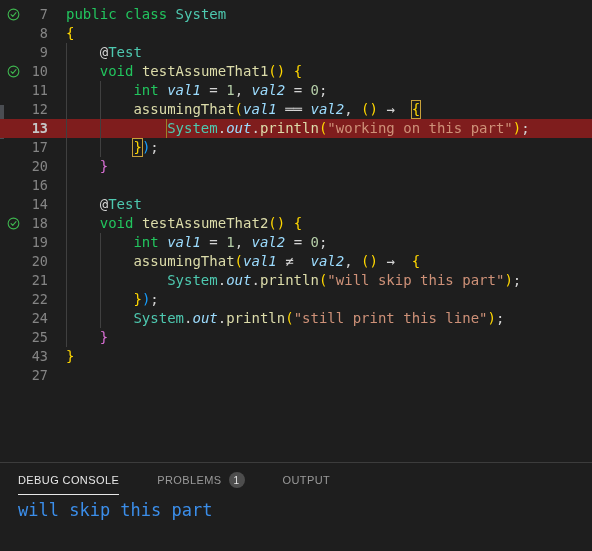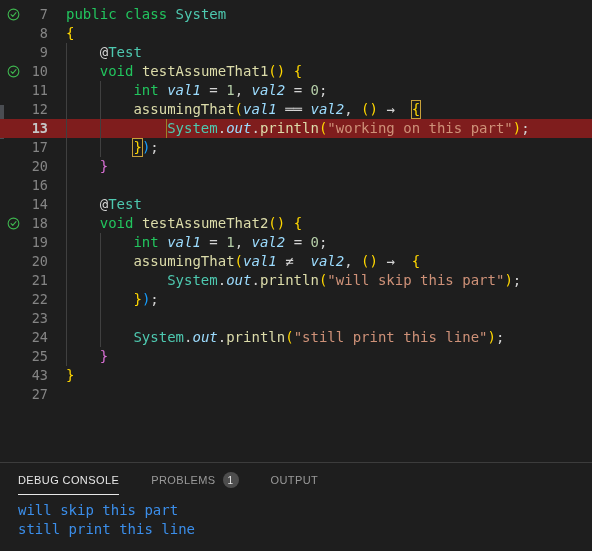--- a/index.html
+++ b/index.html
@@ -76,21 +76,21 @@
   .ann  { color:#d4d4d4; }
   .br-blue { color:#179fff; }
 
   
   #panel {
     position:absolute; left:0; top:462px; width:592px; height:89px;
     background:#1e1e1e; border-top:1px solid #3c3c3c;
   }
   #panel-tabs {
     position:relative; height:34px; padding-left:18px;
-    display:flex; align-items:center; gap:10px;
+    display:flex; align-items:center; gap:16px;
   }
   .ptab {
     position:relative; height:34px; display:flex; align-items:center;
     font-family:"Liberation Sans", sans-serif;
     font-size:11px; letter-spacing:0.4px;
     color:#9a9a9a; margin-right:22px; cursor:pointer;
     text-transform:uppercase;
   }
   .ptab.active { color:#e7e7e7; }
   .ptab.active::after {
@@ -100,21 +100,21 @@
   .pbadge {
     display:inline-flex; align-items:center; justify-content:center;
     min-width:16px; height:16px; border-radius:8px;
     background:#4d4d4d; color:#e7e7e7;
     font-size:10px; margin-left:7px; padding:0 4px;
     font-family:"Liberation Sans", sans-serif;
   }
   #console-body { padding:4px 0 0 18px; }
   .cline {
     font-family:"DejaVu Sans Mono", monospace;
-    font-size:14px; line-height:19px; color:#3b8eea; white-space:pre;
+    font-size:17px; line-height:19px; color:#3b8eea; white-space:pre;
   }
 </style>
 </head>
 <body>
 
 <div id="app">
 
   <div id="editor">
 
     <div id="editor-scrollbar-left">
@@ -141,21 +141,20 @@
         <div class="row"><span class="lnum">16</span><span class="iguide" style="left:66px"></span><span class="codetext"></span></div>
         <div class="row"><span class="lnum">14</span><span class="iguide" style="left:66px"></span><span class="codetext">&nbsp;&nbsp;&nbsp;&nbsp;<span class="ann">@</span><span class="type">Test</span></span></div>
         <div class="row"><span class="gutter-icon"><svg width="13" height="13" viewBox="0 0 16 16" aria-hidden="true">
               <circle cx="8" cy="8" r="6.6" fill="none" stroke="#3fb950" stroke-width="1.3"></circle>
               <path d="M5 8.2 L7.1 10.3 L11.1 5.6" fill="none" stroke="#3fb950" stroke-width="1.3" stroke-linecap="round" stroke-linejoin="round"></path>
             </svg></span><span class="lnum">18</span><span class="iguide" style="left:66px"></span><span class="codetext">&nbsp;&nbsp;&nbsp;&nbsp;<span class="kw">void</span>&nbsp;<span class="fn">testAssumeThat2</span><span class="curly">(</span><span class="curly">)</span>&nbsp;<span class="curly">{</span></span></div>
         <div class="row"><span class="lnum">19</span><span class="iguide" style="left:66px"></span><span class="iguide" style="left:99.6px"></span><span class="codetext">&nbsp;&nbsp;&nbsp;&nbsp;&nbsp;&nbsp;&nbsp;&nbsp;<span class="kw">int</span>&nbsp;<span class="var">val1</span>&nbsp;<span class="punc">=</span>&nbsp;<span class="num">1</span><span class="punc">,</span>&nbsp;<span class="var">val2</span>&nbsp;<span class="punc">=</span>&nbsp;<span class="num">0</span><span class="punc">;</span></span></div>
         <div class="row"><span class="lnum">20</span><span class="iguide" style="left:66px"></span><span class="iguide" style="left:99.6px"></span><span class="codetext">&nbsp;&nbsp;&nbsp;&nbsp;&nbsp;&nbsp;&nbsp;&nbsp;<span class="fn">assumingThat</span><span class="curly">(</span><span class="var">val1</span>&nbsp;<span class="op">≠&nbsp;</span>&nbsp;<span class="var">val2</span><span class="punc">,</span>&nbsp;<span class="curly">(</span><span class="curly">)</span>&nbsp;<span class="op">→&nbsp;</span>&nbsp;<span class="curly">{</span></span></div>
         <div class="row"><span class="lnum">21</span><span class="iguide" style="left:66px"></span><span class="iguide" style="left:99.6px"></span><span class="codetext">&nbsp;&nbsp;&nbsp;&nbsp;&nbsp;&nbsp;&nbsp;&nbsp;&nbsp;&nbsp;&nbsp;&nbsp;<span class="type">System</span><span class="punc">.</span><span class="var">out</span><span class="punc">.</span><span class="fn">println</span><span class="curly">(</span><span class="str">"will skip this part"</span><span class="curly">)</span><span class="punc">;</span></span></div>
         <div class="row"><span class="lnum">22</span><span class="iguide" style="left:66px"></span><span class="iguide" style="left:99.6px"></span><span class="codetext">&nbsp;&nbsp;&nbsp;&nbsp;&nbsp;&nbsp;&nbsp;&nbsp;<span class="curly">}</span><span class="br-blue">)</span><span class="punc">;</span></span></div>
-        <div class="row"><span class="lnum">23</span><span class="iguide" style="left:66px"></span><span class="iguide" style="left:99.6px"></span><span class="codetext"></span></div>
         <div class="row"><span class="lnum">24</span><span class="iguide" style="left:66px"></span><span class="iguide" style="left:99.6px"></span><span class="codetext">&nbsp;&nbsp;&nbsp;&nbsp;&nbsp;&nbsp;&nbsp;&nbsp;<span class="type">System</span><span class="punc">.</span><span class="var">out</span><span class="punc">.</span><span class="fn">println</span><span class="curly">(</span><span class="str">"still print this line"</span><span class="curly">)</span><span class="punc">;</span></span></div>
         <div class="row"><span class="lnum">25</span><span class="iguide" style="left:66px"></span><span class="codetext">&nbsp;&nbsp;&nbsp;&nbsp;<span class="curly2">}</span></span></div>
         <div class="row"><span class="lnum">43</span><span class="codetext"><span class="curly">}</span></span></div>
         <div class="row"><span class="lnum">27</span><span class="codetext"></span></div>
       </div>
   </div>
 
   <div id="panel">
     <div id="panel-tabs">
         <div class="ptab active">
@@ -164,17 +163,16 @@
         <div class="ptab">
           <span>PROBLEMS</span>
           <span class="pbadge">1</span>
         </div>
         <div class="ptab">
           <span>OUTPUT</span>
         </div>
       </div>
     <div id="console-body">
         <div class="cline">will skip this part</div>
-        <div class="cline">still print this line</div>
       </div>
   </div>
 
 </div>
 
 </body></html>

